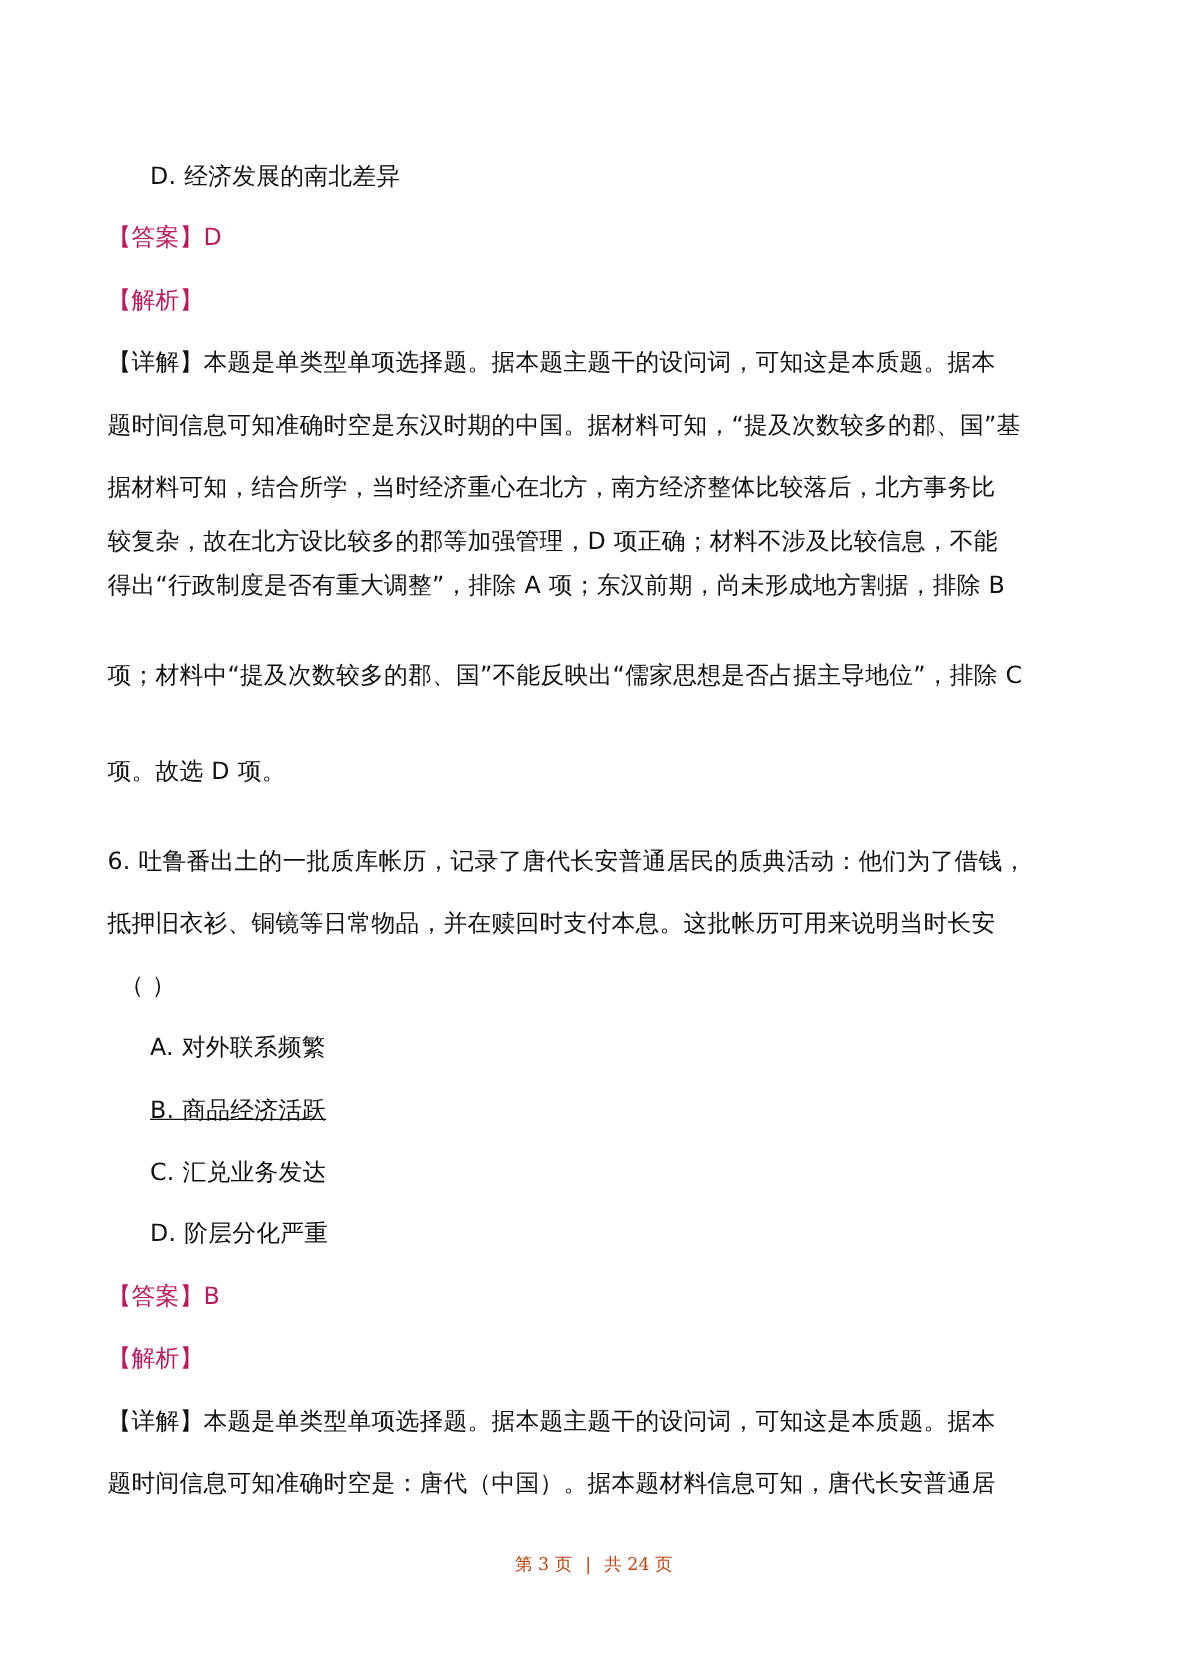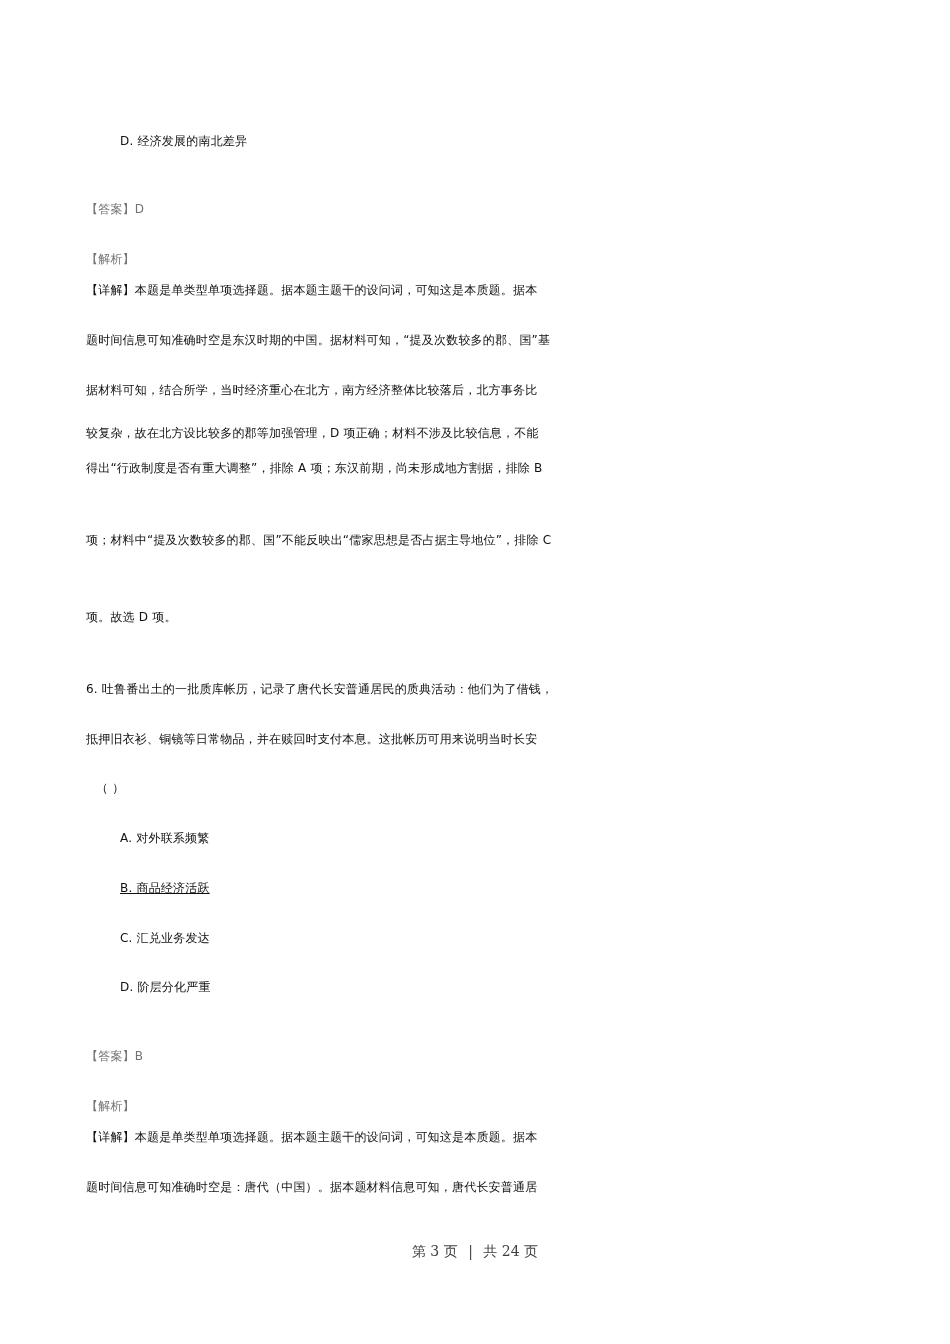--- a/index.html
+++ b/index.html
@@ -4,36 +4,36 @@
   <style>
     html, body { margin: 0; padding: 0; background: #ffffff; }
     body {
       width: 950px; height: 1344px; position: relative; overflow: hidden;
       font-family: "DejaVu Sans", "Liberation Sans", sans-serif;
       color: #111111;
     }
     .line {
       position: absolute;
       left: 86px;
-      font-size: 12px;
+      font-size: 19px;
       line-height: 24px;
       white-space: nowrap;
       letter-spacing: 0.2px;
     }
     .option { left: 120px; }
-    .blue { color: #737373; margin-top: 19px; }
+    .blue { color: #be185d; }
     .qparen { left: 96px; }
     .footer {
       position: absolute;
       top: 1243px;
       left: 0; width: 950px;
       text-align: center;
       font-family: "DejaVu Serif", "Liberation Serif", serif;
       font-size: 14px;
-      color: #404040;
+      color: #c2410c;
     }
     .footer .sep { margin: 0 6px; }
   </style>
 </head>
 <body>
 
 <div class="line option" style="top:129px;">D. 经济发展的南北差异</div>
 <div class="line blue" style="top:178px;">【答案】D</div>
 <div class="line blue" style="top:228px;">【解析】</div>
 

